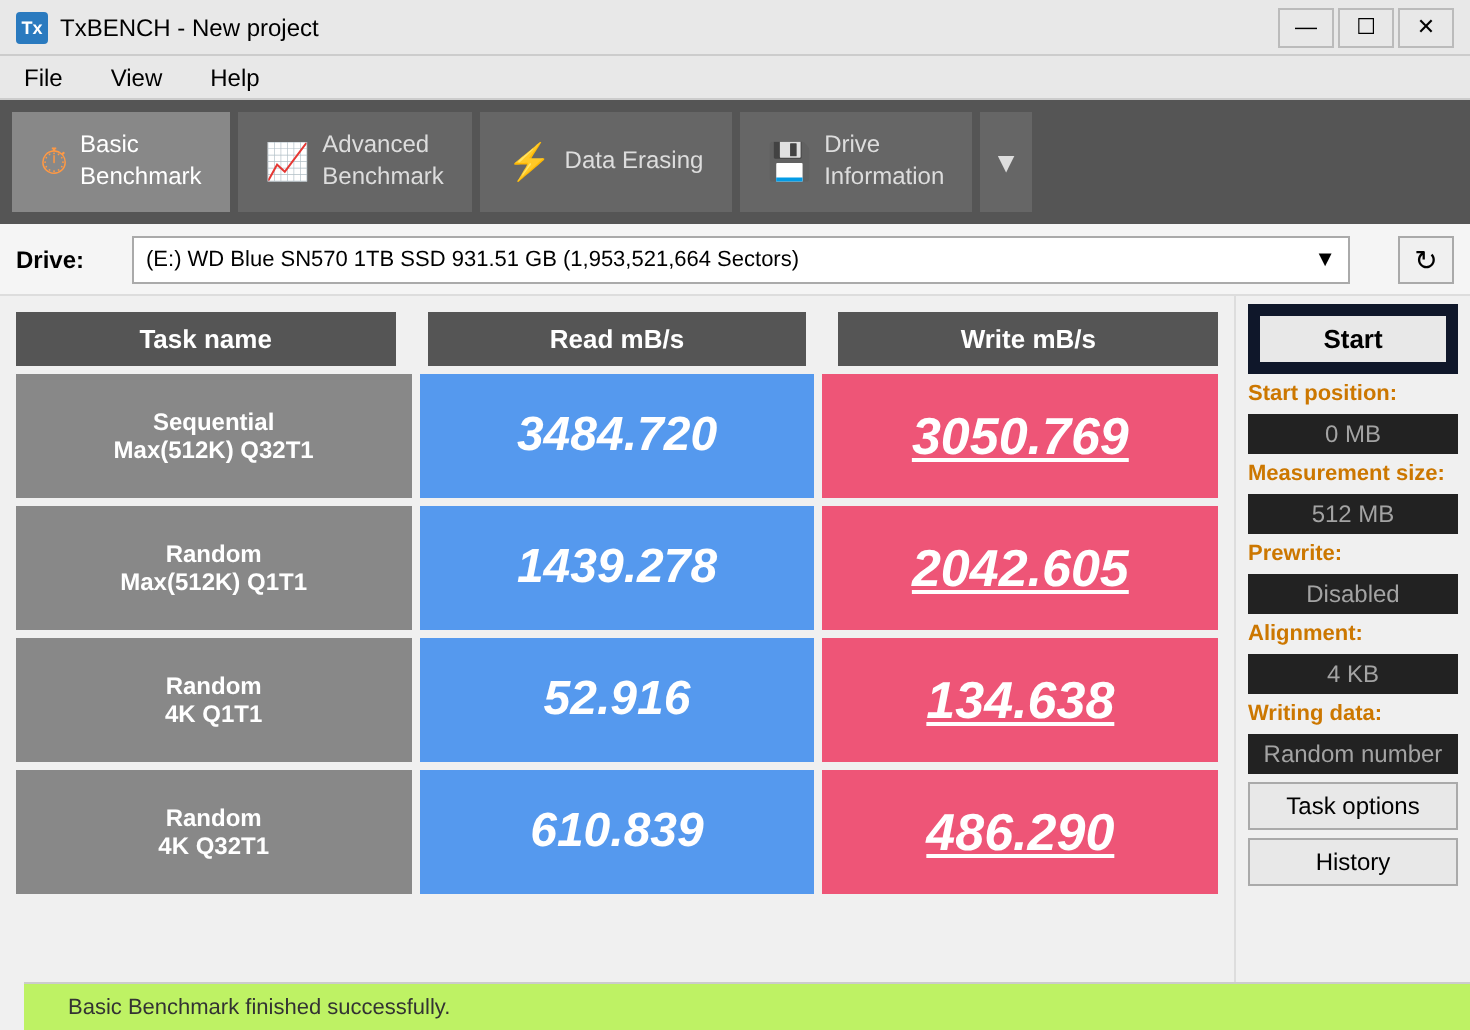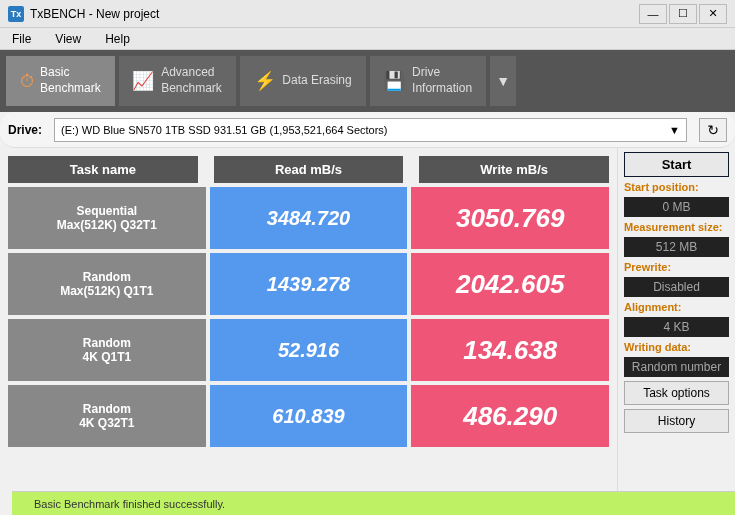--- a/index.html
+++ b/index.html
@@ -116,23 +116,22 @@
       height: 50px;
     }
 
     
     .drive-bar {
       background: #f5f5f5;
       display: flex;
       align-items: center;
       padding: 6px 8px;
       border-bottom: 1px solid #ddd;
-      gap: 12px;
+      gap: 24px;
       height: 36px;
-      border-radius: 15px;
     }
     .drive-label { font-size: 12px; font-weight: bold; }
     .drive-select {
       flex: 1;
       height: 24px;
       background: white;
       border: 1px solid #aaa;
       padding: 2px 6px;
       font-size: 11px;
       display: flex;
@@ -205,50 +204,51 @@
       padding: 8px 4px;
       min-height: 62px;
       font-weight: bold;
     }
     .bench-read {
       background: #5599ee;
       color: white;
       display: flex;
       align-items: center;
       justify-content: center;
-      font-size: 20px;
+      font-size: 24px;
       font-weight: bold;
       font-style: italic;
       min-height: 62px;
     }
     .bench-write {
       background: #ee5577;
       color: white;
       display: flex;
       align-items: center;
       justify-content: center;
       font-size: 26px;
       font-weight: bold;
       font-style: italic;
       min-height: 62px;
+      text-decoration: underline;
     }
 
     
     .right-panel {
       width: 118px;
       background: #f0f0f0;
       padding: 4px 6px;
       display: flex;
       flex-direction: column;
       gap: 4px;
       border-left: 1px solid #ddd;
     }
     .start-btn {
       background: #e8e8e8;
-      border: 1px solid #0f172a;
+      border: 6px solid #0f172a;
       padding: 4px;
       cursor: pointer;
       font-size: 13px;
       font-weight: bold;
       width: 100%;
     }
     .panel-label {
       font-size: 11px;
       color: #cc7700;
       font-weight: bold;

